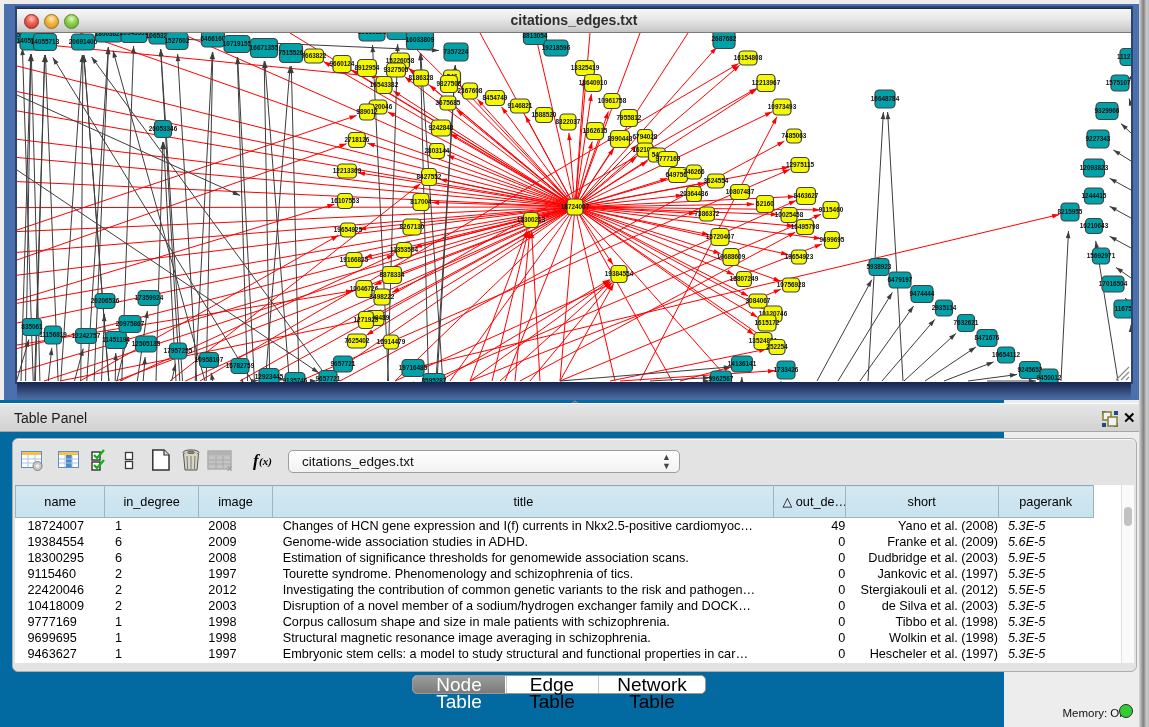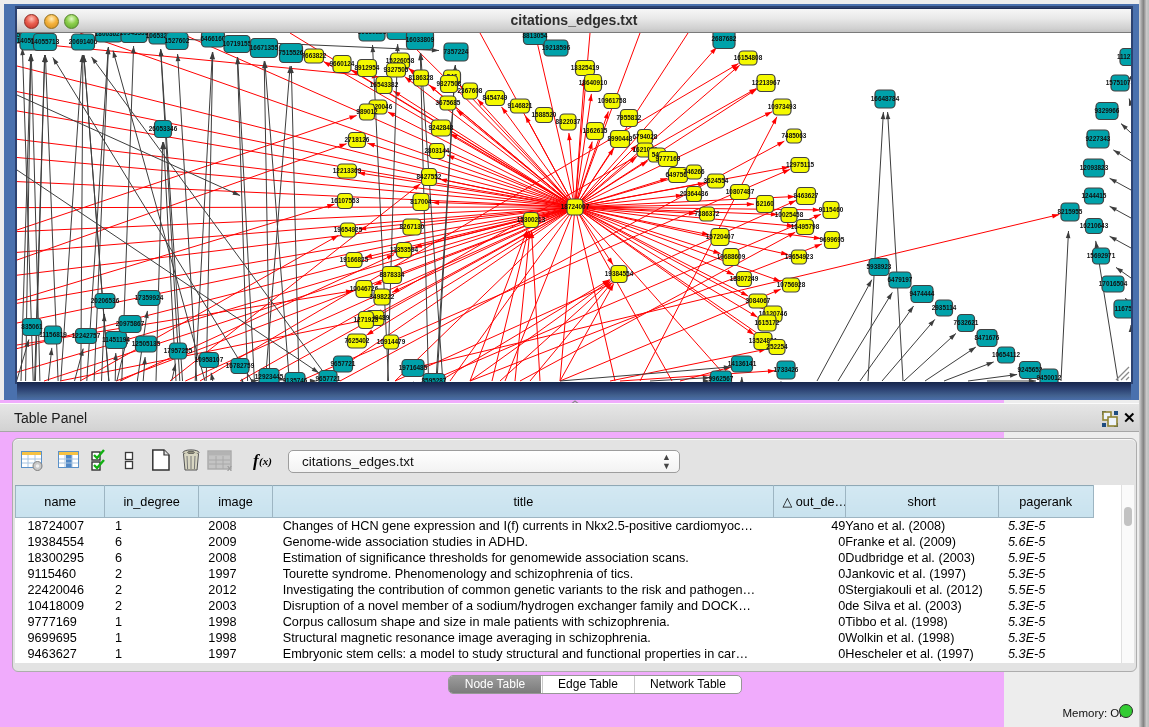--- a/index.html
+++ b/index.html
@@ -21,21 +21,21 @@
   border-top:1px solid #1e2c52; border-bottom:1px solid #7a7a7a; }
 #titlebar .t { position:absolute; left:0; right:0; top:3px; text-align:center; font-size:14px;
   font-weight:bold; color:#2e2e2e; }
 .tl { position:absolute; top:5px; width:15px; height:15px; border-radius:50%; }
 #tl-r { left:7px; background:radial-gradient(circle at 50% 30%, #ffc2b8 0, #ea5f50 45%, #bf3227 100%); border:1px solid #8f2b24; }
 #tl-y { left:27px; background:radial-gradient(circle at 50% 30%, #ffeebc 0, #f5b23c 45%, #cf8d21 100%); border:1px solid #93701e; }
 #tl-g { left:47px; background:radial-gradient(circle at 50% 30%, #e2f9c8 0, #8ccf4b 45%, #5da232 100%); border:1px solid #55842c; }
 #gcanvas { position:absolute; left:0; top:25px; width:1114px; height:349px; background:#fff; }
 
 
-#tpanel { position:absolute; left:0; top:400px; width:1004px; height:327px; background:#f0abfc; }
+#tpanel { position:absolute; left:0; top:400px; width:1004px; height:327px; background:#0369a1; }
 #tphead { position:absolute; left:0; top:3px; width:1139px; height:29px;
   background:linear-gradient(180deg,#e6e6e6 0,#dadada 60%,#d2d2d2 100%);
   border-top:1px solid #fbfbfb; border-bottom:1px solid #a6a6a6; }
 #tphead .cap { position:absolute; left:14px; top:6px; font-size:14px; color:#1c1c1c; }
 #tphead .xbtn { position:absolute; left:1123px; top:5px; font-size:15px; font-weight:bold; color:#000; }
 #inset { position:absolute; left:12px; top:38px; width:1125px; height:234px; background:#e3e3e3;
   border:1px solid #adadad; border-radius:6px;
   box-shadow:inset 0 1px 0 #f8f8f8; }
 
 .ic { position:absolute; top:10px; }
@@ -44,28 +44,28 @@
 #combo .arr { position:absolute; right:8px; top:2px; font-size:9px; color:#444; line-height:9px; text-align:center; }
 
 #tbl { position:absolute; left:2px; top:46px; width:1079px; border-collapse:collapse; table-layout:fixed;
   font-size:12.7px; color:#000; background:#fff; }
 #tbl th { background:linear-gradient(180deg,#d3e8f2 0,#c8e2ee 100%); border:1px solid #9db5c2; border-top:1px solid #8fa8b5;
   font-weight:normal; font-size:12.7px; height:21px; padding:8px; overflow:hidden; white-space:nowrap; }
 #tbl td { height:16px; padding:0 0 0 10px; overflow:hidden; white-space:nowrap; }
 #tbl .c-name { width:89px; } #tbl .c-ind { width:93px; } #tbl .c-year { width:74px; }
 #tbl .c-title { width:499px; } #tbl .c-out { width:71px;text-align:right; } #tbl .c-short { width:152px; }
 #tbl .c-pr { width:95px;font-style:italic; }
-#tbl td.c-short { text-align:left; padding:0; }
+#tbl td.c-short { text-align:right; padding:0; }
 #tbl td.c-name { padding-left:12px; }
 #tblbg { position:absolute; left:2px; top:46px; width:1106px; height:178px; background:#fff; }
 #vscroll { position:absolute; left:1108px; top:46px; width:13px; height:178px; background:#fafafa; border-left:1px solid #e0e0e0; }
 #vthumb { position:absolute; left:2px; top:22px; width:8px; height:19px; background:#c2c2c2; border-radius:4px; }
 
-#tabs { position:absolute; left:448px; top:275px; width:294px; height:19px; background:#fff;
-  border:1px solid #979797; border-radius:5px; font-size:12px;padding-left:28px; }
+#tabs { position:absolute; left:412px; top:275px; width:294px; height:19px; background:#fff;
+  border:1px solid #979797; border-radius:5px; font-size:19px;padding-left:28px; }
 #tabs .seg { position:absolute; top:0; height:17px; line-height:17px; text-align:center; color:#000; }
 #tabs .sel { background:linear-gradient(180deg,#9c9c9c 0,#7b7b7b 100%); color:#fff; border-radius:4px 0 0 4px; }
 #status { position:absolute; left:0; top:300px; width:1139px; height:27px; }
 #status .m { position:absolute; right:12px; top:7px; font-size:11.5px; color:#111; }
 #status .dot { position:absolute; right:6px; top:4px; width:14px; height:14px; border-radius:50%;
   background:#33cc33; border:1.5px solid #2a2a2a; }
 </style></head>
 <body>
 <div id="app">
   <div id="frame">

